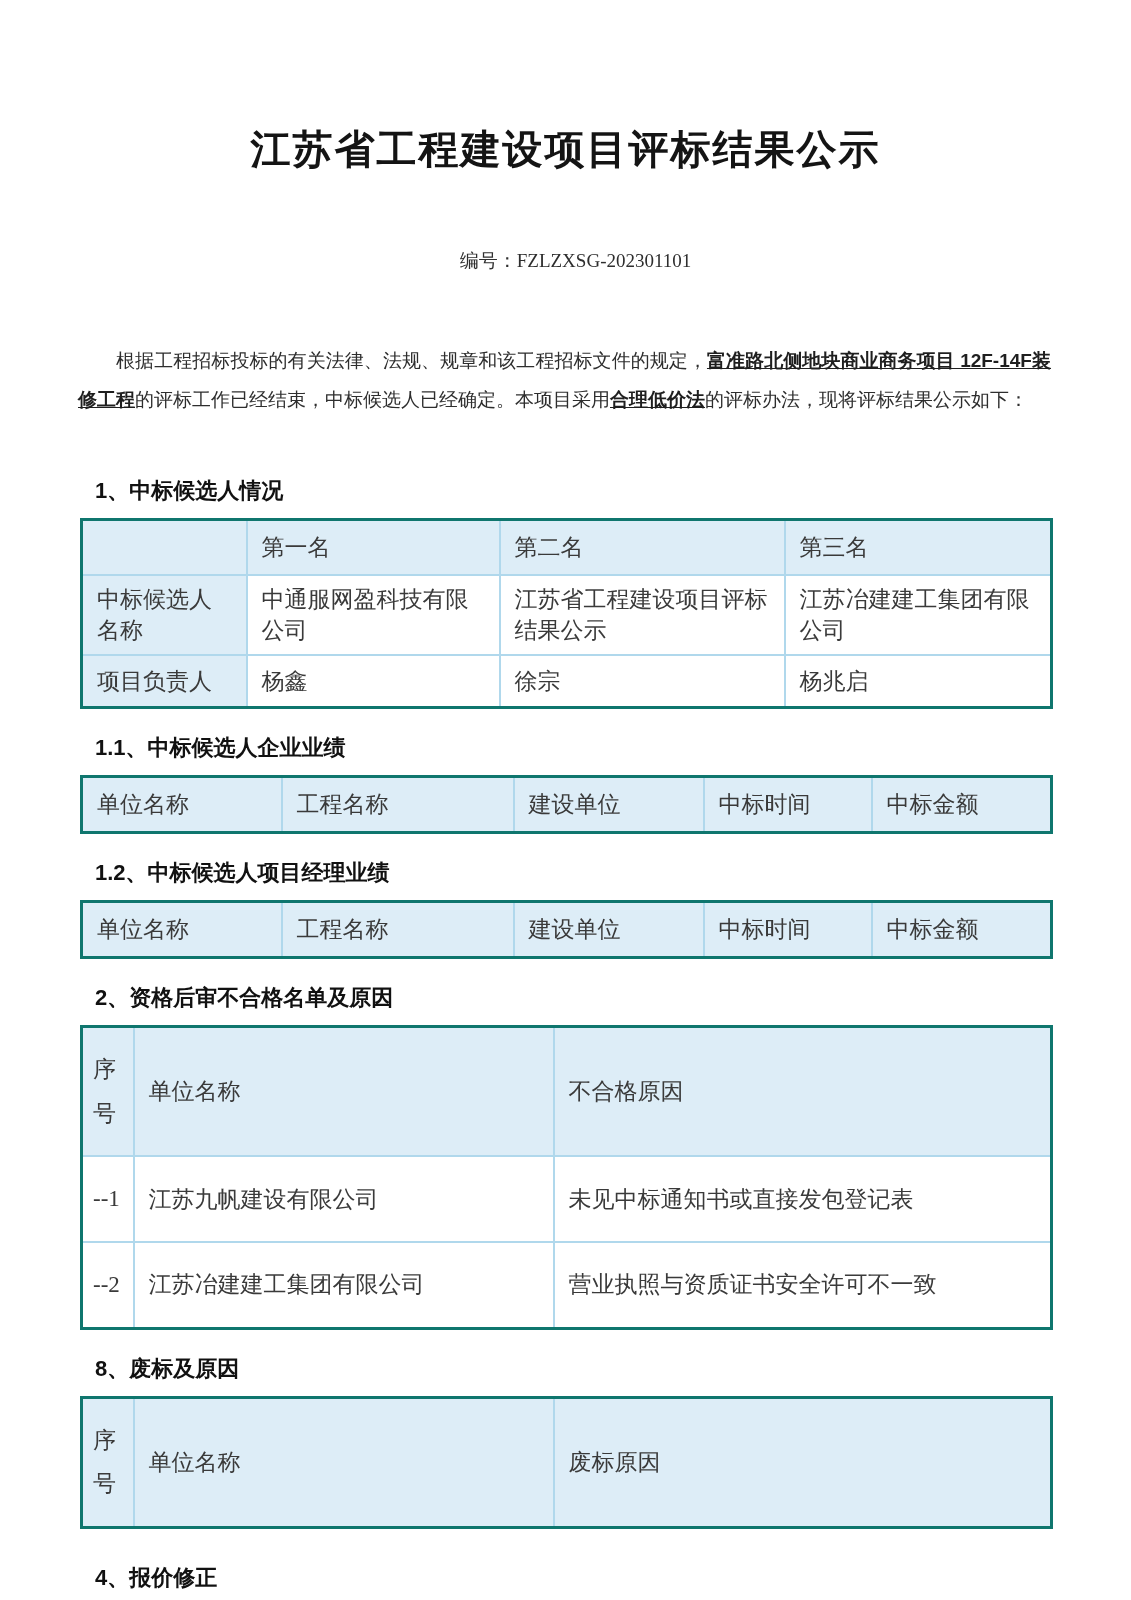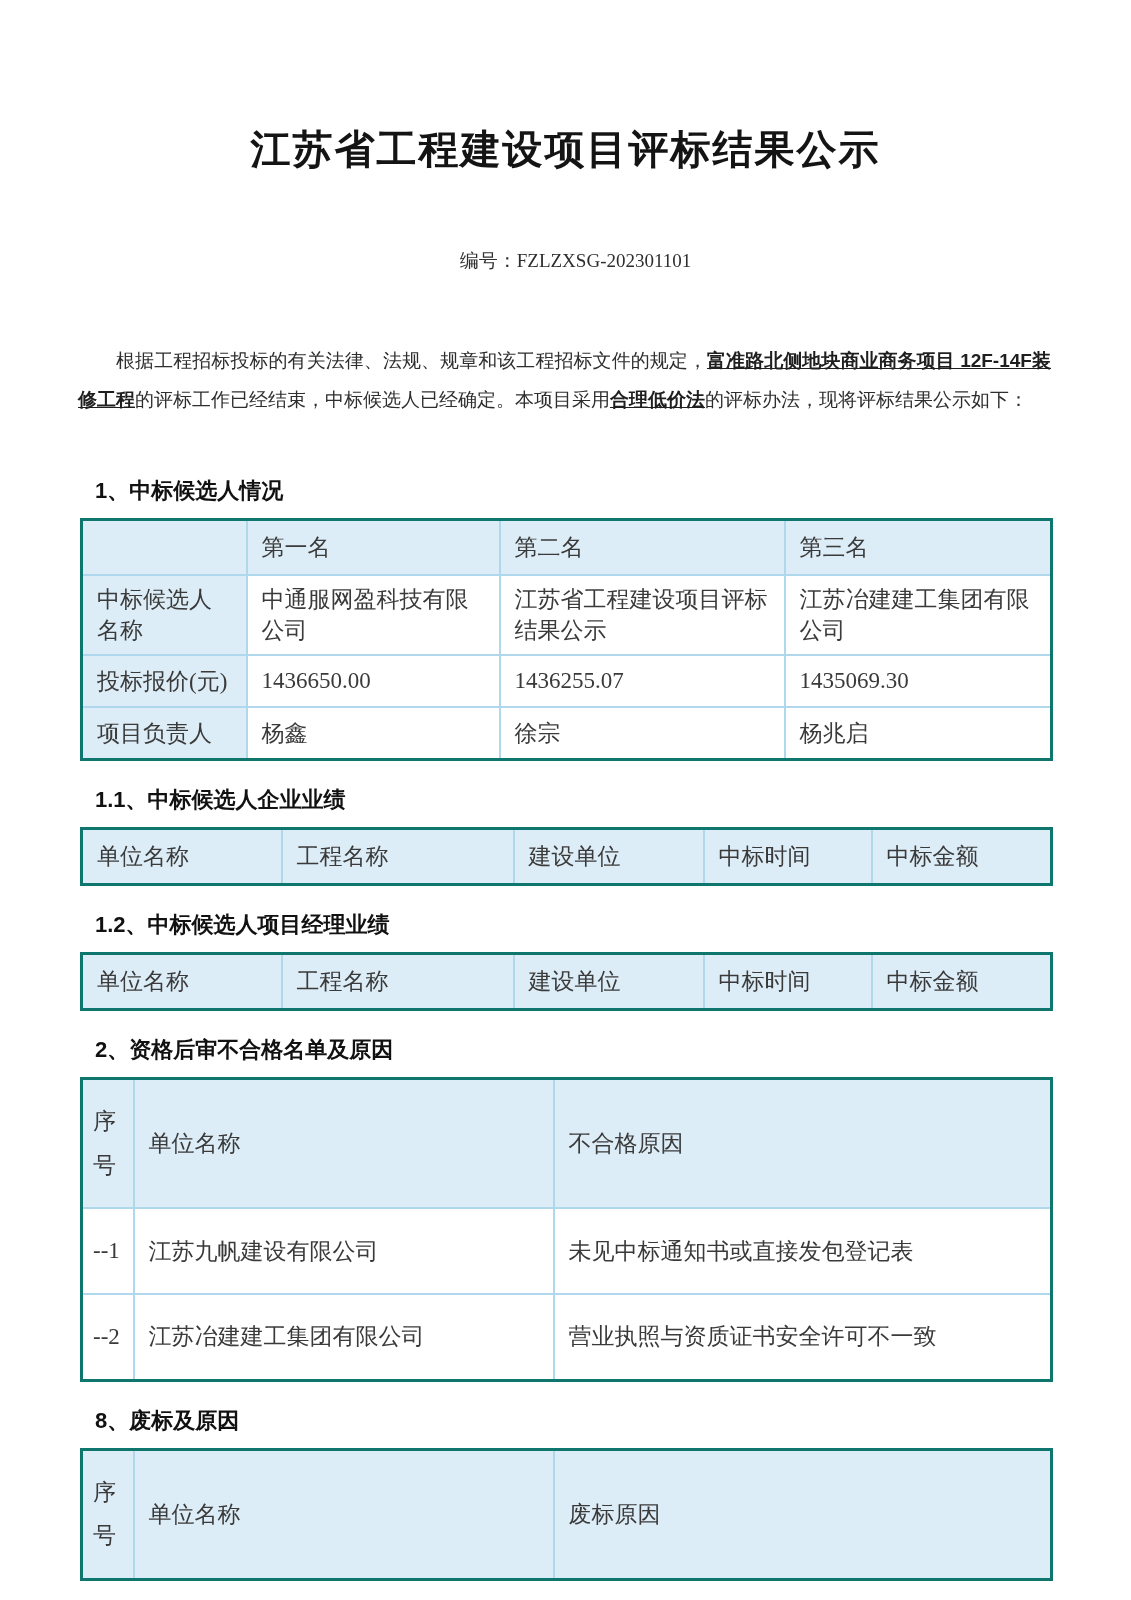--- a/index.html
+++ b/index.html
@@ -105,26 +105,20 @@
       <td class="lbl">第二名</td>
       <td class="lbl">第三名</td>
     </tr>
     <tr class="h52">
       <td class="lbl">中标候选人名称</td>
       <td>中通服网盈科技有限公司</td>
       <td>江苏省工程建设项目评标结果公示</td>
       <td>江苏冶建建工集团有限公司</td>
     </tr>
     <tr class="h52">
-      <td class="lbl">投标报价(元)</td>
-      <td>1436650.00</td>
-      <td>1436255.07</td>
-      <td>1435069.30</td>
-    </tr>
-    <tr class="h52">
       <td class="lbl">项目负责人</td>
       <td>杨鑫</td>
       <td>徐宗</td>
       <td>杨兆启</td>
     </tr>
   </tbody>
     </table>
 
   <h2 class="sec">1.1、中标候选人企业业绩</h2>
 

